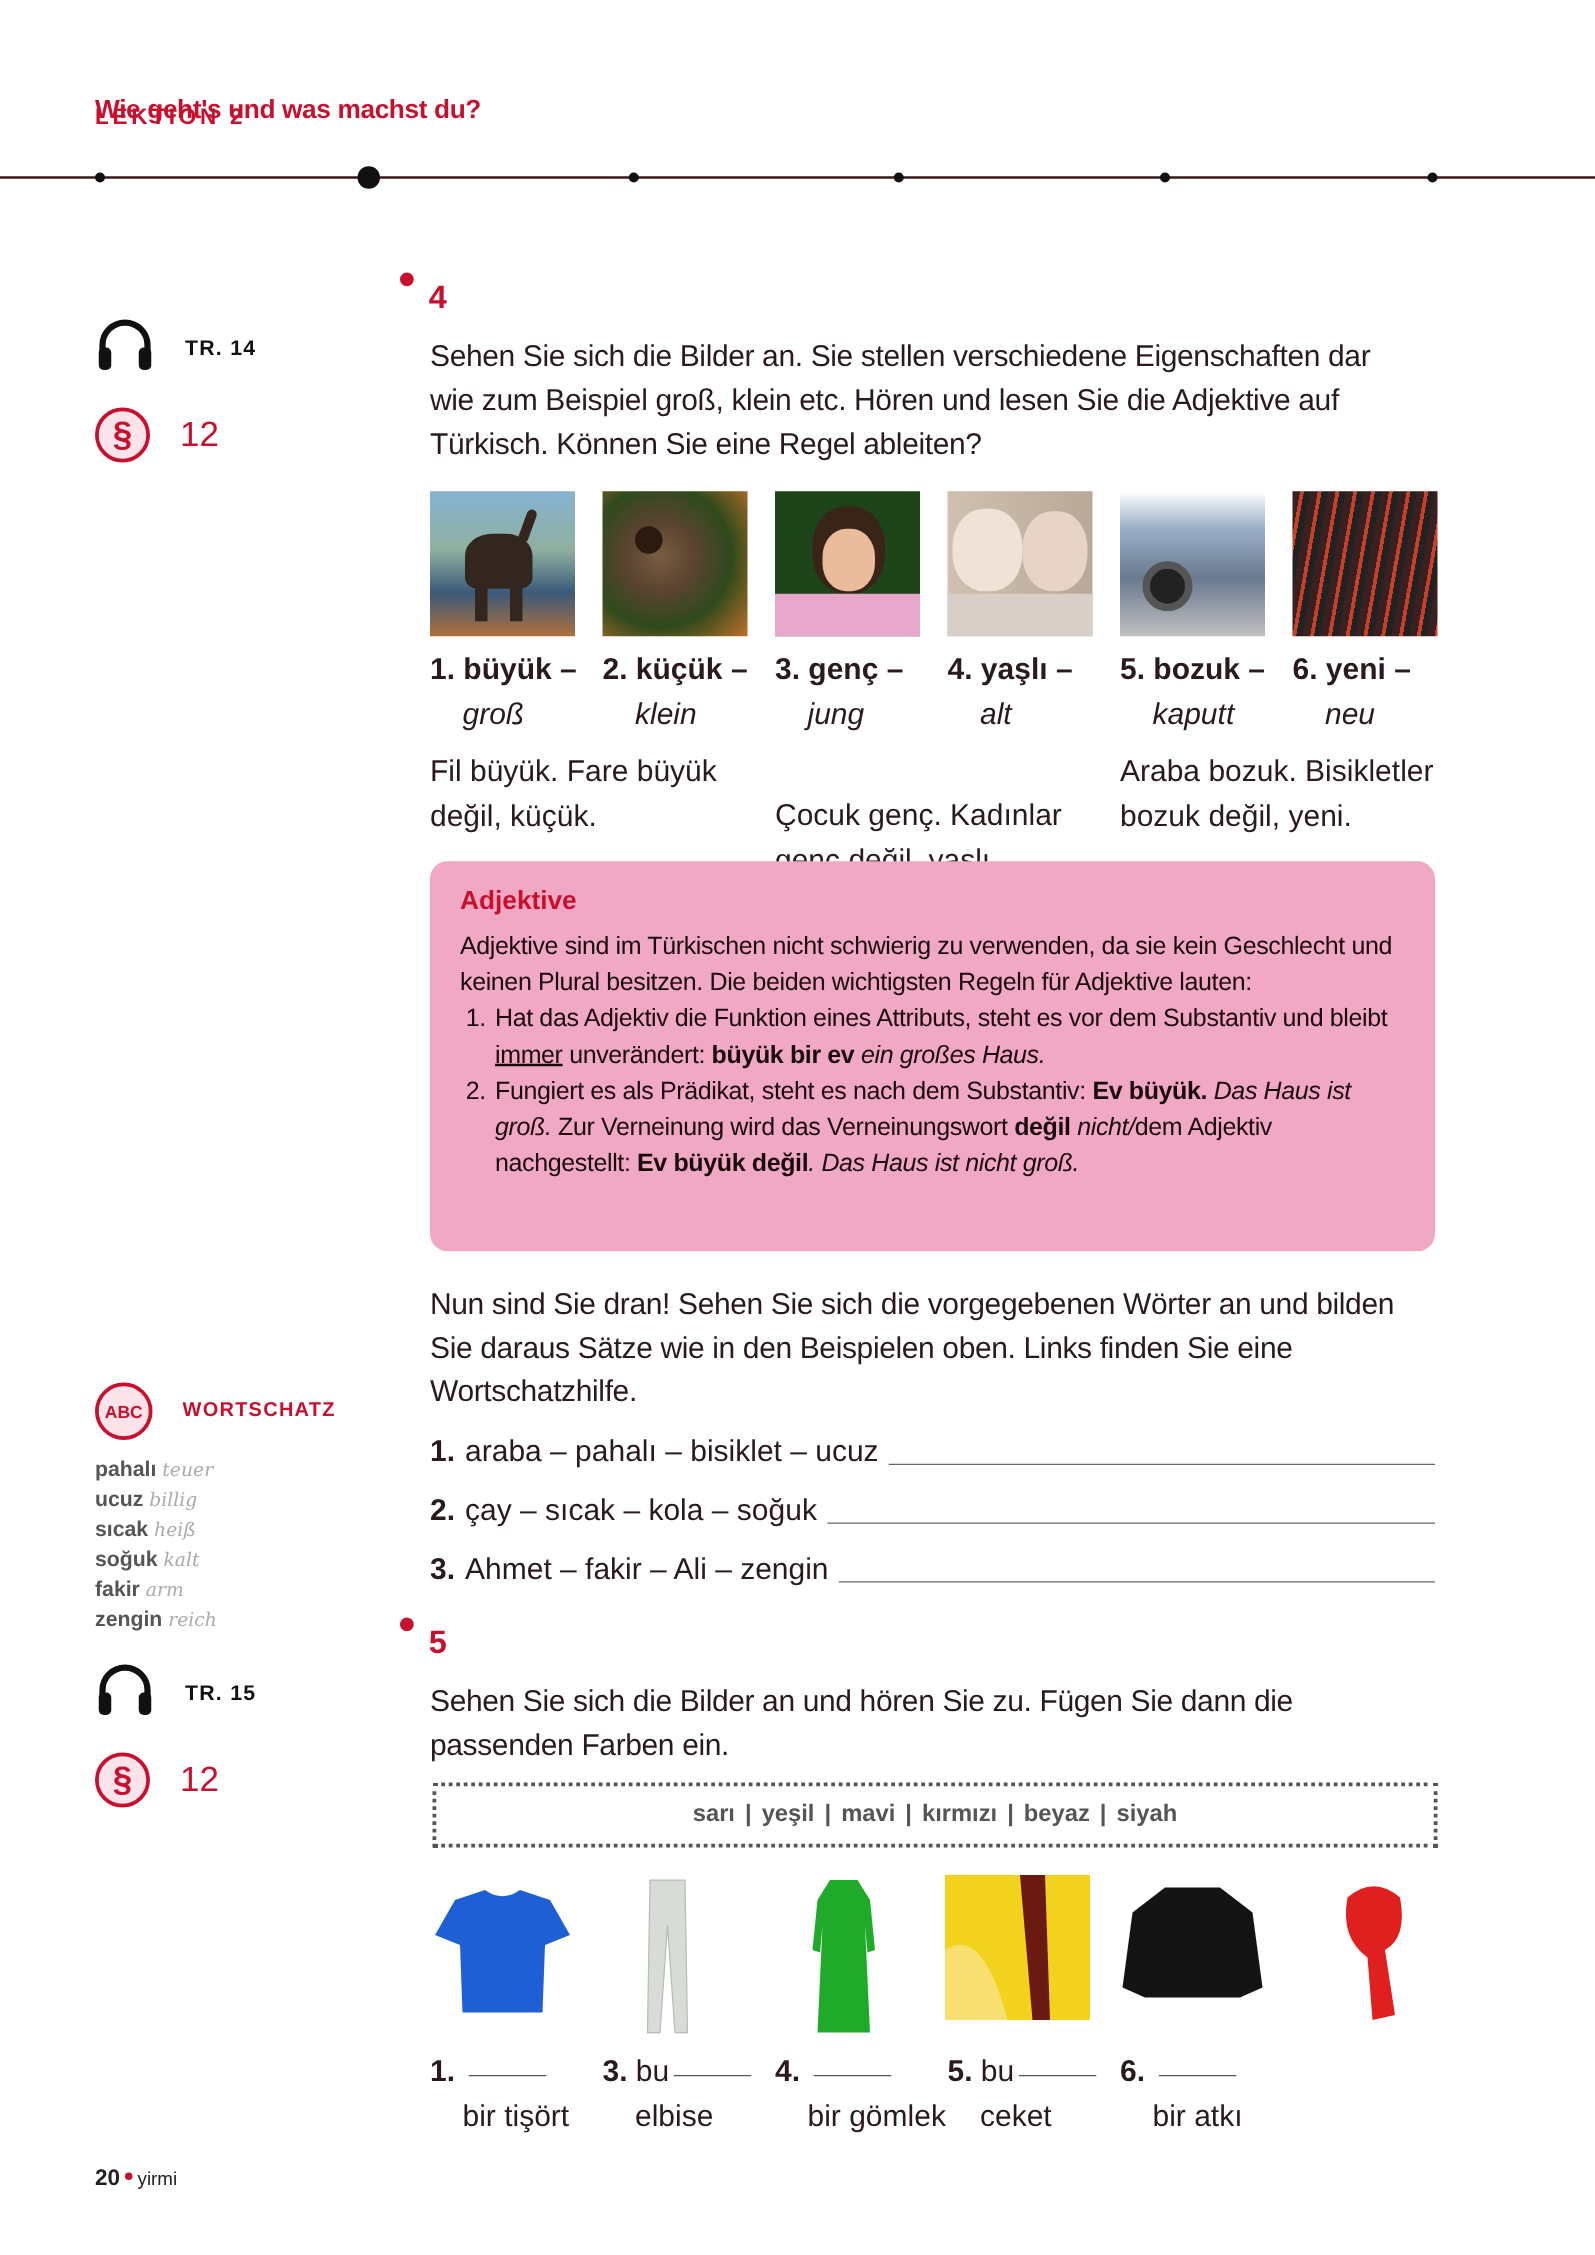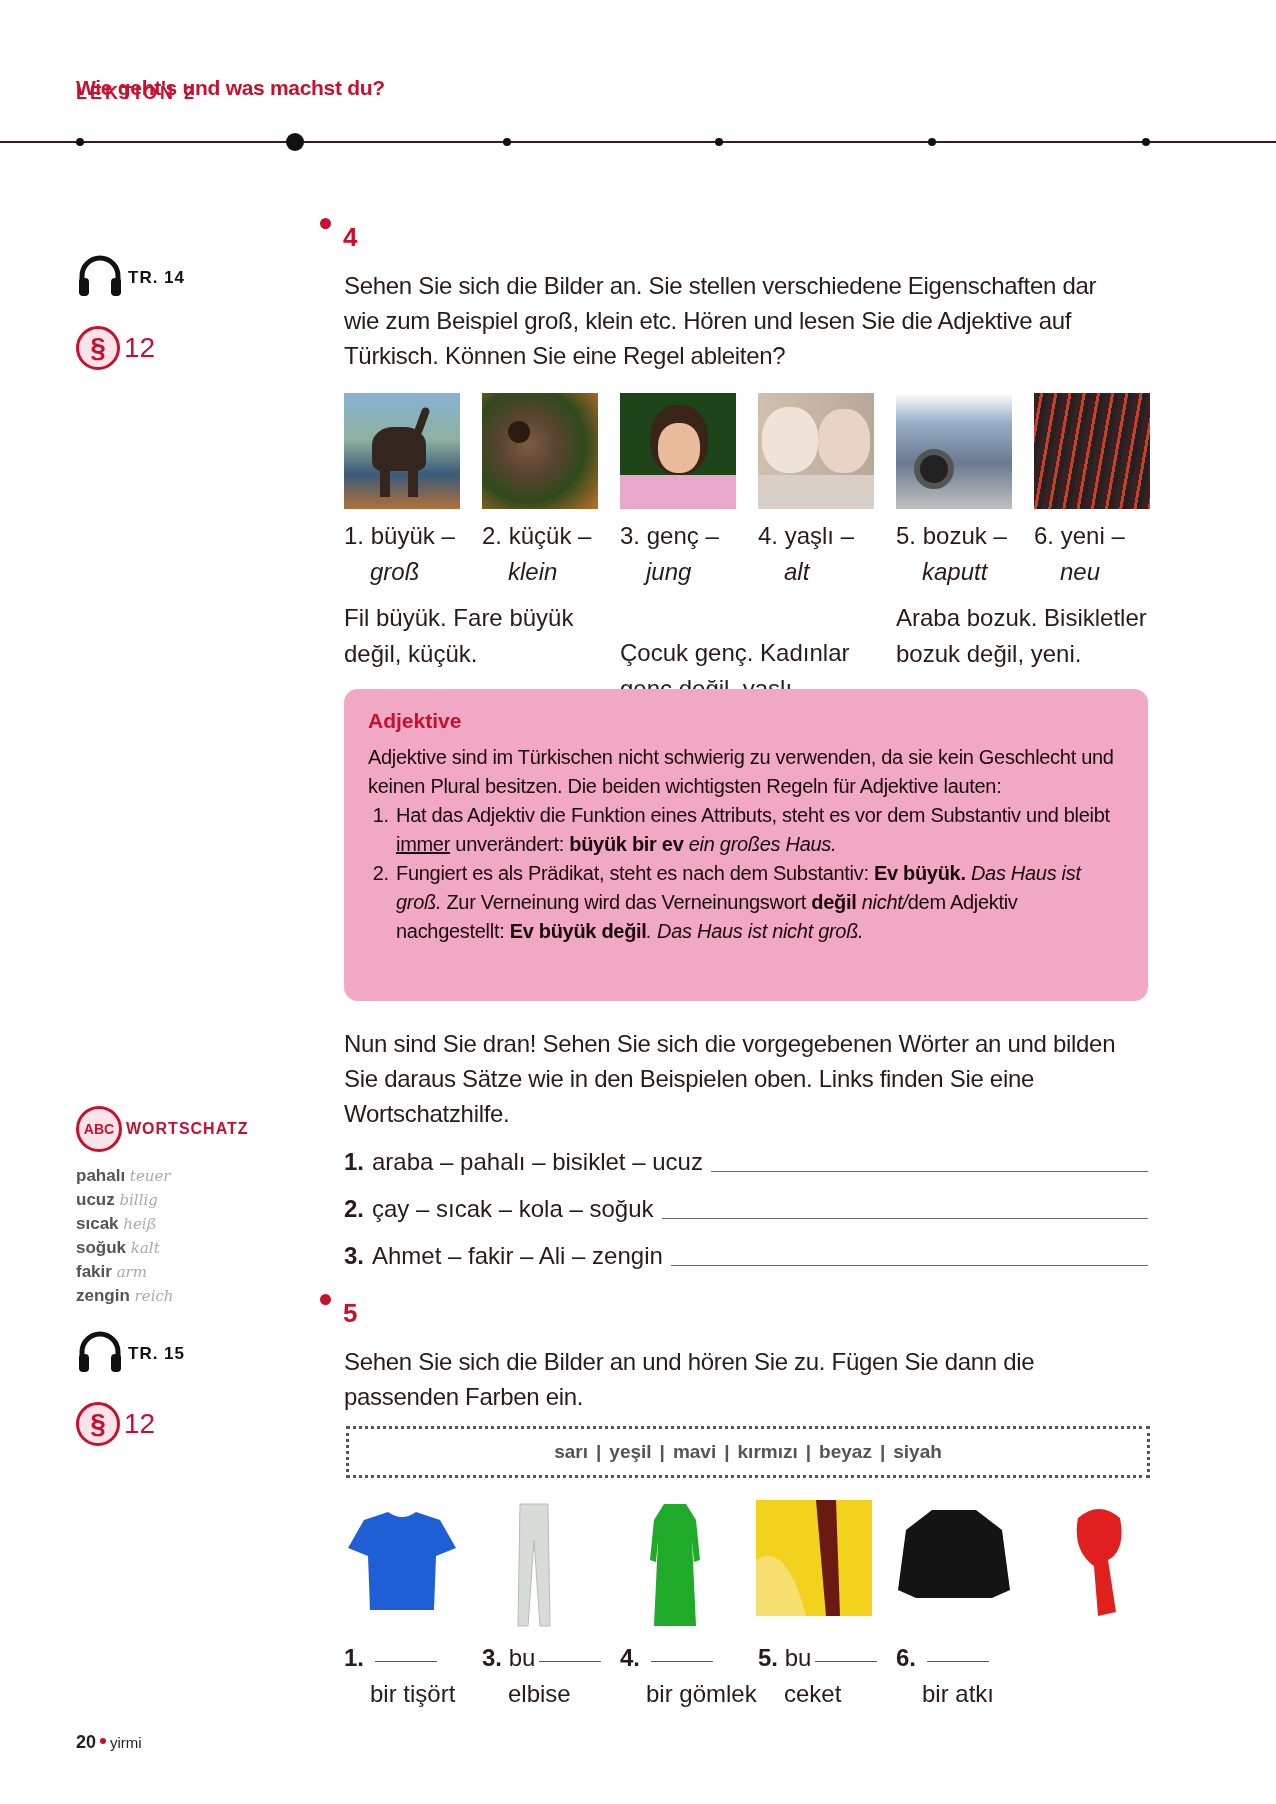--- a/index.html
+++ b/index.html
@@ -8,21 +8,21 @@
   .abs { position: absolute; }
 
   
   .chapter-title { left: 76px; top: 76px; font-size: 21px; font-weight: bold; color: #c8102e; letter-spacing: -0.3px; }
   .lektion { left: 76px; top: 83px; font-size: 18px; font-weight: bold; color: #c8102e; letter-spacing: 3px; }
   .timeline { left: 0; top: 141px; width: 1276px; height: 2px; background: #3a1a1a; }
   .tl-dot { position: absolute; width: 8px; height: 8px; border-radius: 50%; background: #111; top: -3px; margin-left: -4px; }
   .tl-dot.big { width: 18px; height: 18px; top: -8px; margin-left: -9px; }
 
   
-  .side-row { display: flex; align-items: center; gap: 4px; }
+  .side-row { display: flex; align-items: center; gap: 24px; }
   .track-label { font-size: 17px; font-weight: bold; color: #111; letter-spacing: 1px; }
   .para-circle { width: 44px; height: 44px; border-radius: 50%; border: 3px solid #c8102e; box-sizing: border-box;
                  background: #fbe3ea; color: #c8102e; font-size: 28px; font-weight: bold; display: flex; align-items: center; justify-content: center; }
   .para-num { font-size: 28px; color: #c8102e; }
   .abc-circle { width: 46px; height: 46px; border-radius: 50%; border: 3px solid #c8102e; box-sizing: border-box;
                 background: #fbe3ea; color: #c8102e; font-size: 14px; font-weight: bold; display: flex; align-items: center; justify-content: center; }
   .wort-title { font-size: 16px; font-weight: bold; color: #c8102e; letter-spacing: 1px; }
   .vocab { left: 76px; top: 1164px; font-size: 17px; line-height: 24px; }
   .vocab .tr { font-weight: bold; color: #555; }
   .vocab .de { font-style: italic; color: #aaa; font-family: "DejaVu Serif", serif; font-size: 15px; }
@@ -31,21 +31,21 @@
   .ex-num { font-size: 26px; font-weight: bold; color: #c8102e; }
   .ex-dot { width: 11px; height: 11px; border-radius: 50%; border: 3px solid #c8102e; box-sizing: border-box; background: #c8102e; }
 
   .body-text { font-size: 24px; line-height: 35px; color: #2a1a1c; letter-spacing: -0.3px; }
 
   
   .img-row { left: 344px; top: 393px; width: 806px; display: flex; justify-content: space-between; }
   .photo { width: 116px; height: 116px; position: relative; overflow: hidden; }
   .adj-row { left: 344px; top: 518px; width: 830px; display: flex; }
   .adj-item { width: 138px; font-size: 24px; line-height: 36px; }
-  .adj-item .tr { font-weight: normal; }
+  .adj-item .tr { font-weight: bold; }
   .adj-item .de { font-style: italic; padding-left: 26px; display: block; }
   .ex-sent { font-size: 24px; line-height: 36px; }
 
   
   .gbox { left: 344px; top: 689px; width: 804px; height: 312px; background: #f0a8c4; box-sizing: border-box; padding: 20px 24px; border-radius: 14px; }
   .gbox h3 { margin: 0 0 10px 0; font-size: 21px; color: #c8102e; }
   .gbox p, .gbox li { font-size: 20px; line-height: 29px; margin: 0; color: #1a0a0c; letter-spacing: -0.3px; }
   .gbox ol { margin: 0; padding-left: 26px; }
   .gbox li { padding-left: 2px; }
 

